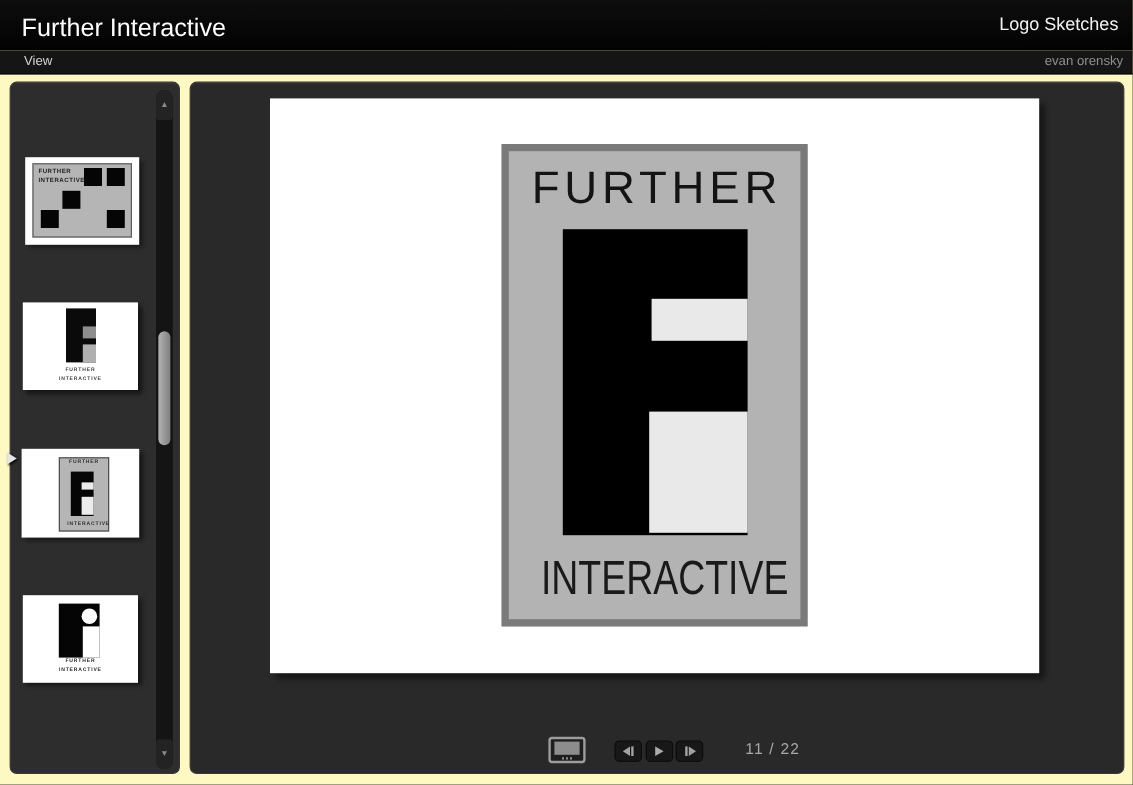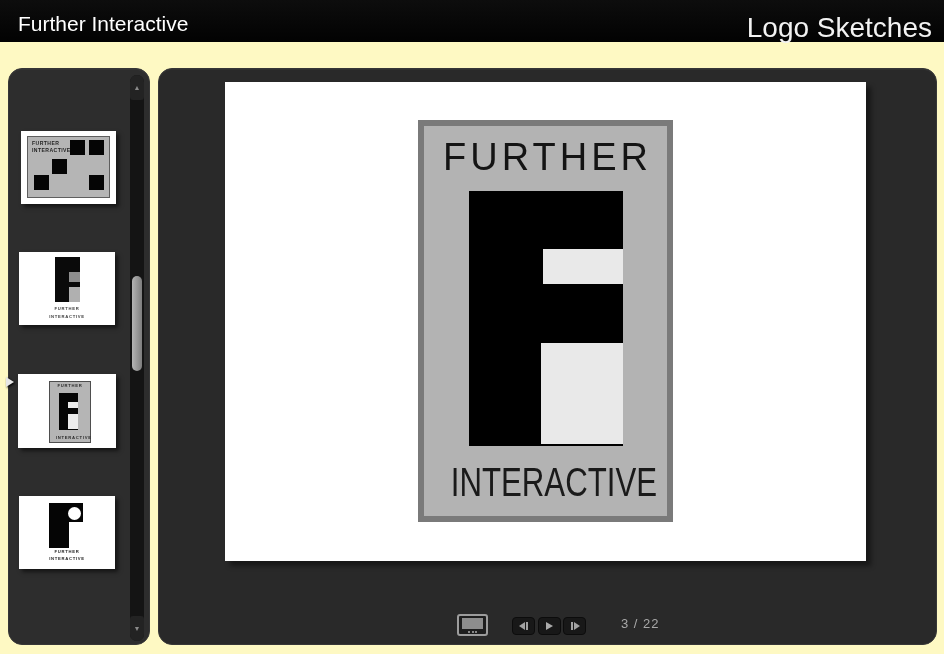--- a/index.html
+++ b/index.html
@@ -4,29 +4,29 @@
 <style>
   * { margin:0; padding:0; box-sizing:border-box; }
   html,body { width:944px; height:654px; background:#1c1c1c; overflow:hidden;
               font-family:"Liberation Sans", sans-serif; }
   #app { position:relative; width:944px; height:654px; background:#fef9c3; }
 
   
   .header { position:absolute; left:0; top:0; width:944px; height:42px;
             background:linear-gradient(#0d0d0d,#020202); }
   .app-title { position:absolute; left:18px; top:12px; font-size:21px; color:#ffffff; }
-  .gallery-title { position:absolute; right:12px; top:12px; font-size:28px; color:#f2f2f2; }
+  .gallery-title { position:absolute; right:12px; top:12px; font-size:15px; color:#f2f2f2; }
 
   .menubar { position:absolute; left:0; top:42px; width:944px; height:20px;
              background:#151515; border-bottom:1px solid #0a0a0a; }
   .menu-view { position:absolute; left:20px; top:3px; font-size:11px; color:#d2d2d2; cursor:default; }
   .menu-user { position:absolute; right:8px; top:3px; font-size:11px; color:#8f8f8f; }
 
   
-  .panel { position:absolute; border-radius:14px; border:1px solid #373737;
+  .panel { position:absolute; border-radius:6px; border:1px solid #373737;
            box-shadow:inset 0 1px 0 rgba(255,255,255,0.04); }
   .sidebar { left:8px; top:68px; width:142px; height:577px; background:#2d2d2d; }
   .mainpanel { left:158px; top:68px; width:779px; height:577px; background:#292929; }
 
   
   .thumb { position:absolute; background:#ffffff; box-shadow:3px 3px 4px rgba(0,0,0,0.55); cursor:pointer; }
   .t1 { left:12px; top:62px;  width:95px; height:73px; }
   .t2 { left:10px; top:183px; width:96px; height:73px; }
   .t3 { left:9px;  top:305px; width:98px; height:74px; }
   .t4 { left:10px; top:427px; width:96px; height:73px; }
@@ -118,20 +118,24 @@
 </head>
 <body>
 
 <div id="app">
 
   <div class="header">
     <div class="app-title">Further Interactive</div>
     <div class="gallery-title">Logo Sketches</div>
   </div>
 
+  <div class="menubar">
+    <div class="menu-view">View</div>
+    <div class="menu-user">evan orensky</div>
+  </div>
 
   <div class="panel sidebar">
 
     <div class="thumb t1">
       <div class="t1-inner">
         <div class="t1-text">
           <div class="tinytext">FURTHER</div>
           <div class="tinytext">INTERACTIVE</div>
         </div>
         <div class="sq" style="left:42px;top:3px;"></div>
@@ -204,16 +208,16 @@
       <span class="bar"></span>
     </div>
     <div class="nav-btn btn-play">
       <span class="tri-play"></span>
     </div>
     <div class="nav-btn btn-next">
       <span class="bar"></span>
       <span class="tri-right"></span>
     </div>
 
-    <div class="counter">3 / 22</div>
+    <div class="counter">11 / 22</div>
   </div>
 
 </div>
 
 </body></html>

